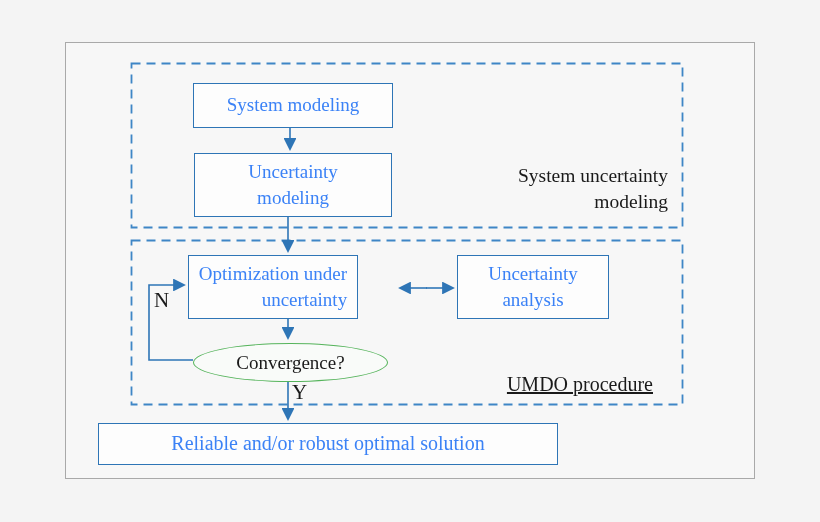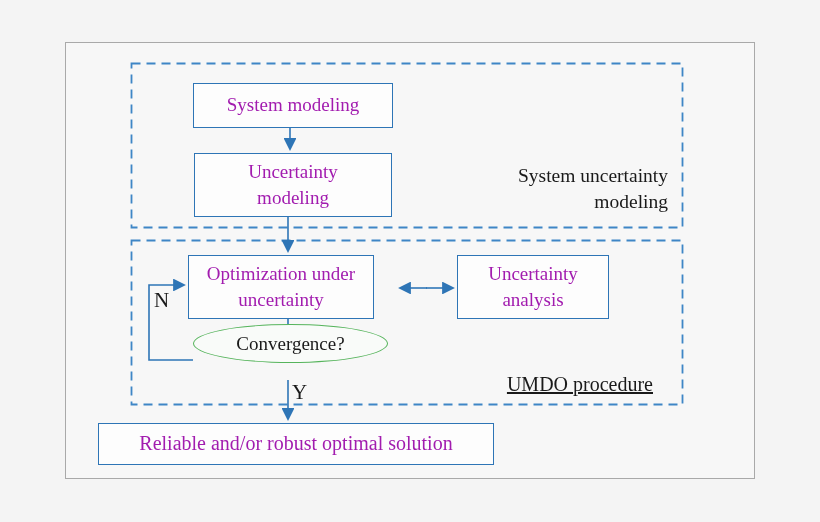--- a/index.html
+++ b/index.html
@@ -32,31 +32,31 @@
     position: absolute;
     box-sizing: border-box;
     border: 1.6px solid #2e75b6;
     background: #fdfdfd;
     display: flex;
     align-items: center;
     justify-content: center;
     text-align: center;
     font-size: 19px;
     line-height: 1.38;
-    color: #a21caf;
+    color: #3b82f6;
     white-space: pre-line;
   }
   .node-system-modeling    { left: 193px; top: 83px;  width: 200px; height: 45px; }
   .node-uncertainty-modeling { left: 194px; top: 153px; width: 198px; height: 64px; }
-  .node-optimization       { left: 188px; top: 255px; width: 186px; height: 64px; }
+  .node-optimization       { left: 188px; top: 255px; width: 170px; height: 64px; text-align: right; }
   .node-uncertainty-analysis { left: 457px; top: 255px; width: 152px; height: 64px; }
-  .node-solution           { left: 98px;  top: 423px; width: 396px; height: 42px; font-size: 20px; }
+  .node-solution           { left: 98px;  top: 423px; width: 460px; height: 42px; font-size: 20px; }
   .node-convergence {
     position: absolute;
-    left: 193px; top: 324px;
+    left: 193px; top: 343px;
     width: 195px; height: 39px;
     box-sizing: border-box;
     border: 1.7px solid #56b45c;
     border-radius: 50%;
     background: #f9fbf9;
     display: flex;
     align-items: center;
     justify-content: center;
     font-size: 19px;
     color: #1a1a1a;

